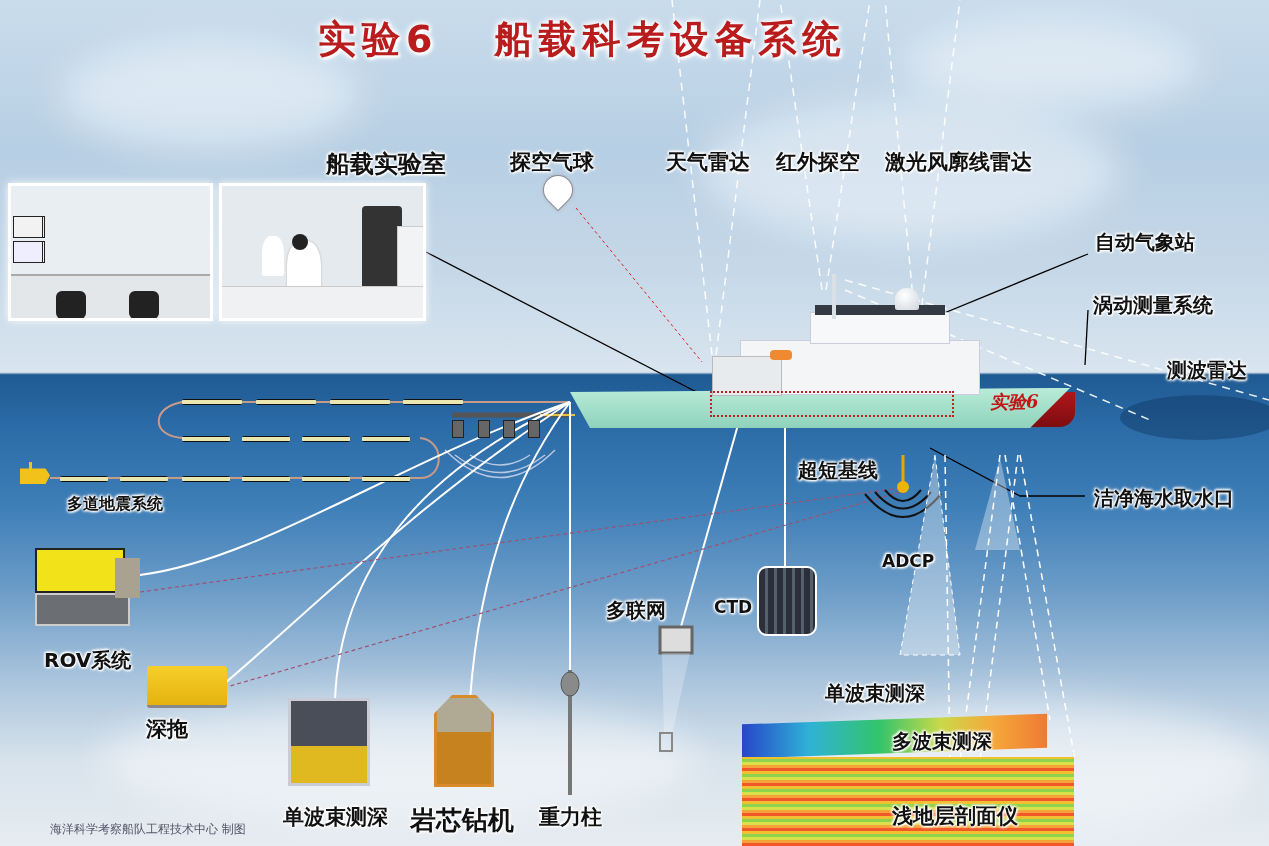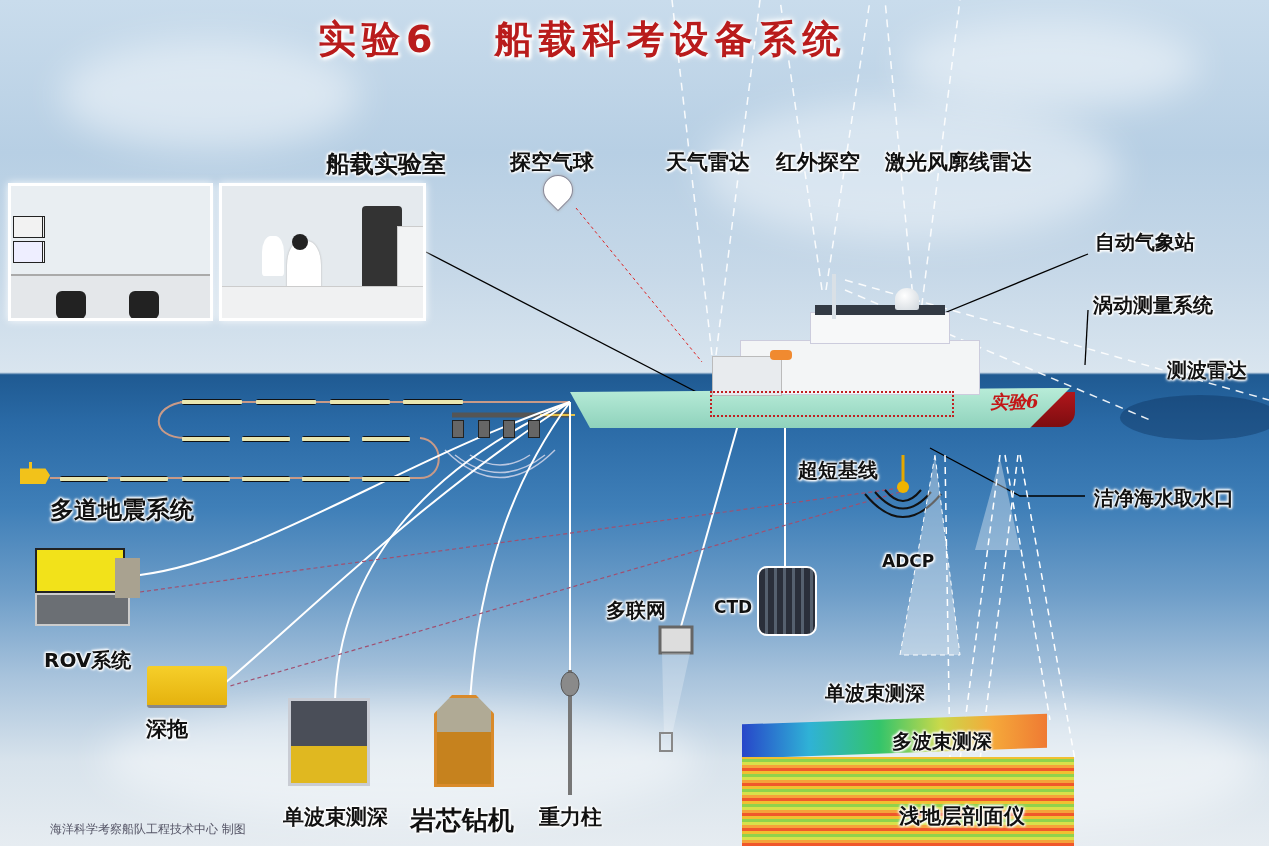--- a/index.html
+++ b/index.html
@@ -196,21 +196,21 @@
   <div class="streamer" style="left:302px;top:476px;width:48px;"></div>
   <div class="streamer" style="left:362px;top:476px;width:48px;"></div>
 </div>
 <div style="position:absolute;left:20px;top:462px;width:30px;height:22px;background:#f2c21a;clip-path:polygon(0 30%,30% 30%,30% 0,40% 0,40% 30%,85% 30%,100% 60%,85% 100%,0 100%);"></div>
 <div>
   <div style="position:absolute;left:452px;top:420px;width:12px;height:18px;background:#666;border:1px solid #222;"></div>
   <div style="position:absolute;left:478px;top:420px;width:12px;height:18px;background:#666;border:1px solid #222;"></div>
   <div style="position:absolute;left:503px;top:420px;width:12px;height:18px;background:#666;border:1px solid #222;"></div>
   <div style="position:absolute;left:528px;top:420px;width:12px;height:18px;background:#666;border:1px solid #222;"></div>
 </div>
-<div class="lbl" style="left:50px;top:494px;font-size:24px;">多道地震系统</div>
+<div class="lbl" style="left:67px;top:494px;font-size:16px;">多道地震系统</div>
 
 <div class="lbl" style="left:798px;top:457px;font-size:20px;">超短基线</div>
 <div class="lbl" style="left:1094px;top:485px;font-size:20px;">洁净海水取水口</div>
 <div class="lbl" style="left:882px;top:551px;font-size:17px;">ADCP</div>
 <div class="lbl" style="left:606px;top:597px;font-size:20px;">多联网</div>
 <div class="lbl" style="left:714px;top:597px;font-size:17px;">CTD</div>
 
 <div style="position:absolute;left:757px;top:566px;width:60px;height:70px;border:2px solid #fff;border-radius:10px;background:repeating-linear-gradient(90deg,#2a2f3a 0 6px,#55606e 6px 9px);"></div>
 
 <div style="position:absolute;left:35px;top:548px;width:105px;height:80px;">
@@ -228,15 +228,15 @@
 
 <div style="position:absolute;left:434px;top:695px;width:60px;height:92px;border:3px solid #d98a2a;background:linear-gradient(180deg,#b0aa95 0 40%,#c6821e 40%);clip-path:polygon(30% 0,70% 0,100% 20%,100% 100%,0 100%,0 20%);"></div>
 <div class="lbl" style="left:410px;top:803px;font-size:26px;">岩芯钻机</div>
 
 <div class="lbl" style="left:539px;top:803px;font-size:21px;">重力柱</div>
 
 <div class="mbes"></div>
 <div class="sbp"></div>
 <div class="lbl" style="left:825px;top:680px;font-size:20px;">单波束测深</div>
 <div class="lbl" style="left:892px;top:728px;font-size:20px;">多波束测深</div>
-<div class="lbl" style="left:892px;top:802px;font-size:21px;margin-left:7px;">浅地层剖面仪</div>
+<div class="lbl" style="left:892px;top:802px;font-size:21px;">浅地层剖面仪</div>
 
 <div class="footer">海洋科学考察船队工程技术中心 制图</div>
 
 </body></html>

